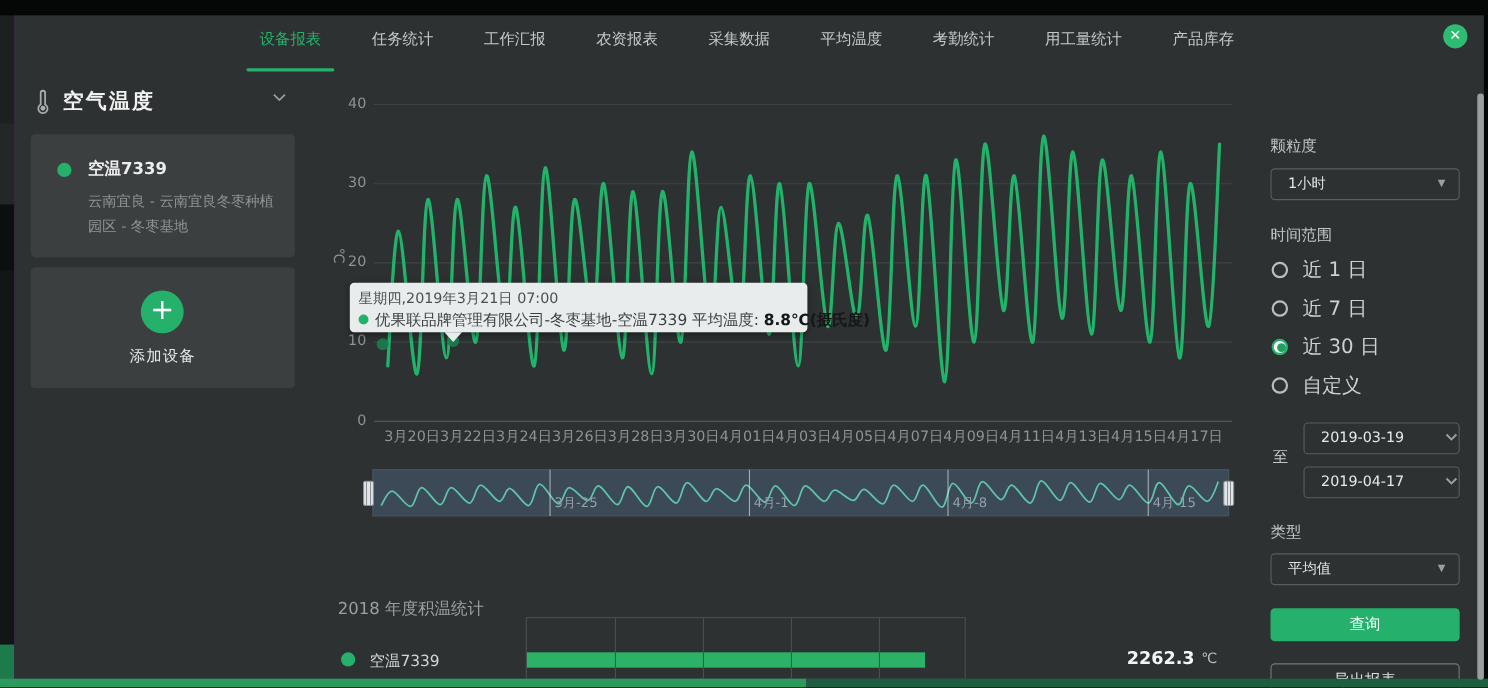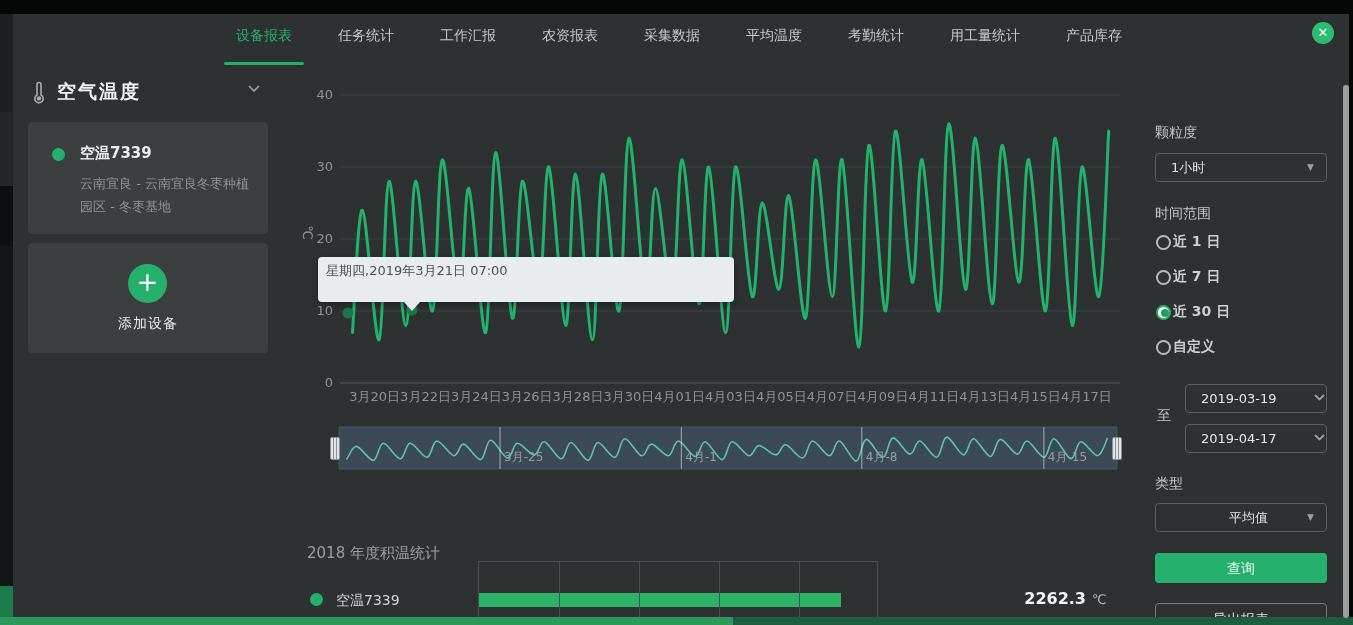--- a/index.html
+++ b/index.html
@@ -55,21 +55,21 @@
   .acc-unit{position:absolute;left:1092px;top:592px;font-size:13px;color:#b9bcbc;}
   
   .ctl-label{position:absolute;left:1155px;font-size:14px;color:#c3c6c6;}
   .select{position:absolute;left:1155px;width:172px;height:29px;border:1px solid #5a5e5f;border-radius:4px;color:#e2e4e4;font-size:13px;line-height:27px;padding-left:15px;cursor:pointer;}
   .select .arr{position:absolute;right:12px;top:0;color:#9aa0a1;font-size:9px;}
   .select.date{left:1185px;width:142px;font-weight:normal;color:#e8eaea;}
   .radio-row{position:absolute;left:1156px;display:flex;align-items:center;cursor:pointer;}
   .radio{width:15px;height:15px;border-radius:50%;border:2px solid #b9bcbc;background:transparent;}
   .radio.checked{border-color:#25b16b;background:#fff;position:relative;}
   .radio.checked::after{content:"";position:absolute;left:2.5px;top:2.5px;width:8px;height:8px;border-radius:50%;background:#1fa05f;}
-  .radio-label{margin-left:2px;font-size:14px;color:#ccd0d0;font-weight:bold;}
+  .radio-label{margin-left:13px;font-size:18px;color:#ccd0d0;}
   .to-label{position:absolute;left:1157px;top:407px;font-size:14px;color:#c3c6c6;}
   .btn{position:absolute;left:1155px;width:172px;height:30px;border-radius:4px;text-align:center;font-size:14px;line-height:30px;cursor:pointer;}
   .btn.query{top:553px;background:#25b16b;color:#f4fff9;}
   .btn.export{top:603px;background:transparent;border:1px solid #75797a;color:#dfe1e1;height:32px;}
   
   .top-strip{position:absolute;left:0;top:0;width:1353px;height:14px;background:#050707;z-index:30;}
   .right-strip{position:absolute;left:1349px;top:0;width:4px;height:625px;background:#050707;z-index:30;}
   .bottom-green-l{position:absolute;left:0;top:617px;width:733px;height:8px;background:#2d9a5d;z-index:31;}
   .bottom-green-r{position:absolute;left:733px;top:617px;width:620px;height:8px;background:#1d5e41;z-index:31;}
   .scrollthumb{position:absolute;left:1343px;top:85px;width:6px;height:533px;background:#9b9e9e;border-radius:3px;z-index:32;cursor:pointer;}
@@ -157,20 +157,23 @@
       <span>4月07日</span>
       <span>4月09日</span>
       <span>4月11日</span>
       <span>4月13日</span>
       <span>4月15日</span>
       <span>4月17日</span>
     </div>
 
   <div class="tooltip">
     <div class="tt-l1">星期四,2019年3月21日 07:00</div>
+    <div class="tt-l2">
+      <span class="dot"></span><span>优果联品牌管理有限公司-冬枣基地-空温7339 平均温度: </span><span class="tt-val">8.8℃(摄氏度)</span>
+    </div>
   </div>
   <div class="tt-arrow"></div>
 
   <svg id="navigator" style="left:339px;top:427px;" width="778" height="42">
       <rect x="0" y="0" width="778" height="42" fill="#3c4a57" stroke="#49565f" stroke-width="1"></rect>
       <path d="M7.5,32.6C9.2,30.4,13.0,19.3,17.4,19.4C21.9,19.5,29.9,33.9,34.3,33.4C38.8,32.8,39.8,16.6,44.3,16.3C48.7,16.0,56.7,31.8,61.2,31.8C65.6,31.8,66.6,16.6,71.1,16.3C75.6,16.0,83.5,30.6,88.0,30.3C92.5,29.9,93.4,14.2,97.9,14.0C102.4,13.7,110.4,28.2,114.8,28.7C119.3,29.2,120.3,16.4,124.7,17.1C129.2,17.7,137.2,33.2,141.6,32.6C146.1,31.9,147.1,13.5,151.6,13.2C156.0,12.9,164.0,30.5,168.5,31.0C172.9,31.5,173.9,16.8,178.4,16.3C182.9,15.8,190.8,28.2,195.3,27.9C199.8,27.7,200.8,14.1,205.2,14.8C209.7,15.4,217.7,31.7,222.1,31.8C226.6,31.9,227.6,15.3,232.1,15.5C236.5,15.8,244.5,33.4,249.0,33.4C253.4,33.4,254.4,16.0,258.9,15.5C263.4,15.0,271.3,30.9,275.8,30.3C280.3,29.6,281.2,11.9,285.7,11.7C290.2,11.4,298.1,27.8,302.6,28.7C307.1,29.6,308.1,17.1,312.5,17.1C317.0,17.1,325.0,29.2,329.4,28.7C333.9,28.2,334.9,13.8,339.4,14.0C343.8,14.1,351.8,29.3,356.3,29.5C360.7,29.6,361.7,14.2,366.2,14.8C370.7,15.3,378.6,32.6,383.1,32.6C387.6,32.6,388.6,15.4,393.0,14.8C397.5,14.1,405.5,28.1,409.9,28.7C414.4,29.3,415.4,18.8,419.9,18.6C424.3,18.5,432.3,28.1,436.8,27.9C441.2,27.8,442.2,17.3,446.7,17.8C451.2,18.4,459.1,31.7,463.6,31.0C468.1,30.4,469.0,14.4,473.5,14.0C478.0,13.6,485.9,28.7,490.4,28.7C494.9,28.7,495.9,13.1,500.3,14.0C504.8,14.9,512.8,34.4,517.2,34.1C521.7,33.9,522.7,13.1,527.2,12.4C531.6,11.8,539.6,30.5,544.1,30.3C548.5,30.0,549.5,11.4,554.0,10.9C558.5,10.4,566.4,26.6,570.9,27.1C575.4,27.7,576.3,13.5,580.8,14.0C585.3,14.5,593.2,30.9,597.7,30.3C602.2,29.6,603.2,10.5,607.6,10.1C612.1,9.7,620.1,27.7,624.5,27.9C629.0,28.2,630.0,11.4,634.5,11.7C638.9,11.9,646.9,29.3,651.4,29.5C655.8,29.6,656.8,12.8,661.3,12.4C665.8,12.0,673.7,26.9,678.2,27.1C682.7,27.4,683.7,13.5,688.1,14.0C692.6,14.5,700.6,30.6,705.0,30.3C709.5,29.9,710.5,11.4,715.0,11.7C719.4,11.9,727.4,31.3,731.9,31.8C736.3,32.3,737.3,15.3,741.8,14.8C746.3,14.2,754.2,29.3,758.7,28.7C763.2,28.1,767.0,13.8,768.6,10.9" fill="none" stroke="#5ec4ab" stroke-width="1.6"></path>
       <line x1="161.046" y1="0" x2="161.046" y2="42" stroke="rgba(255,255,255,.55)" stroke-width="1"></line>
       <line x1="342.32" y1="0" x2="342.32" y2="42" stroke="rgba(255,255,255,.55)" stroke-width="1"></line>
       <line x1="522.816" y1="0" x2="522.816" y2="42" stroke="rgba(255,255,255,.55)" stroke-width="1"></line>
       <line x1="704.868" y1="0" x2="704.868" y2="42" stroke="rgba(255,255,255,.55)" stroke-width="1"></line>
@@ -235,21 +238,21 @@
   <div class="select date" style="top:424px;">
     <span>2019-04-17</span>
     <span class="arr" style="top:9px;">
         <svg width="11" height="7" viewBox="0 0 11 7">
           <polyline points="1,1 5.5,5.5 10,1" fill="none" stroke="#9aa0a1" stroke-width="1.8"></polyline>
         </svg>
       </span>
   </div>
 
   <div class="ctl-label" style="top:475px;">类型</div>
-  <div class="select" style="top:503px;text-align:center;">
+  <div class="select" style="top:503px;">
     <span>平均值</span>
     <span class="arr" style="line-height:27px;">▼</span>
   </div>
 
   <div class="btn query">查询</div>
   <div class="btn export">导出报表</div>
 
   <div class="top-strip"></div>
   <div class="right-strip"></div>
   <div class="bottom-green-l"></div>

